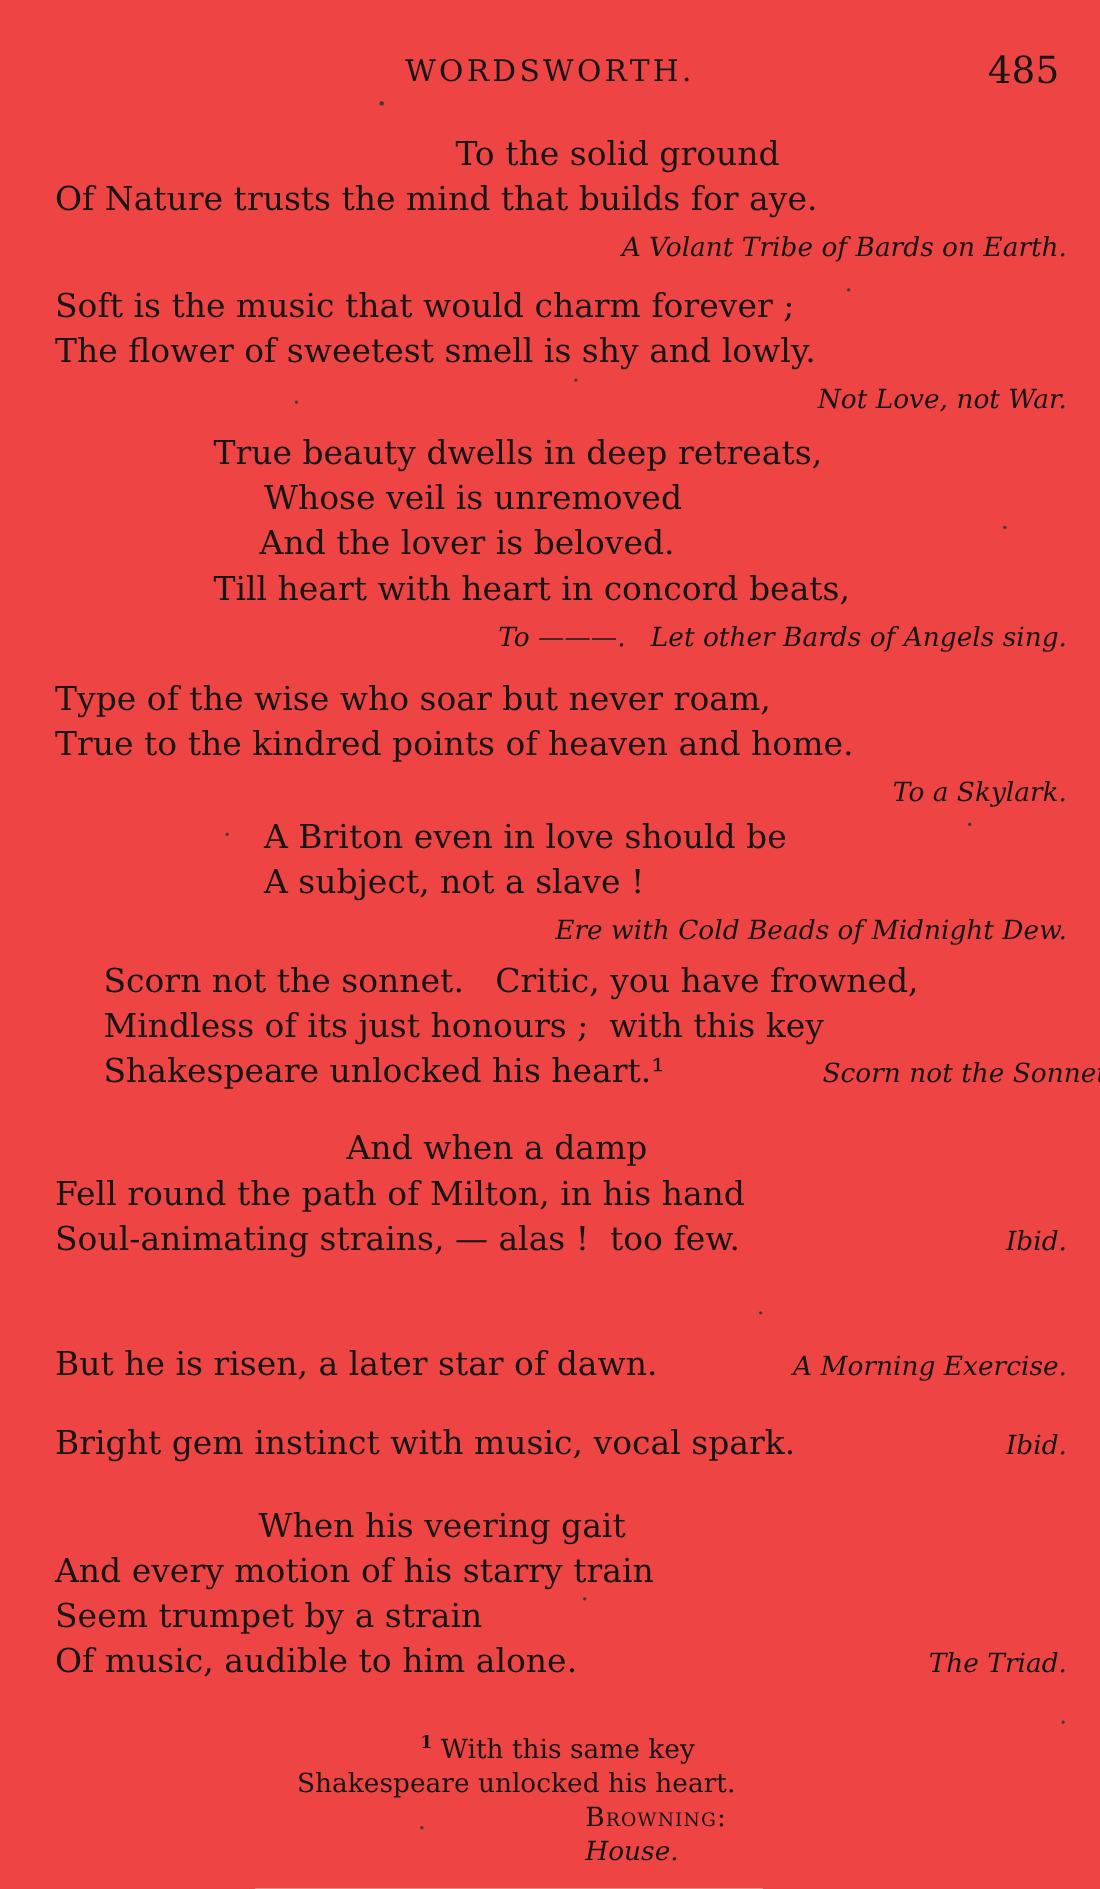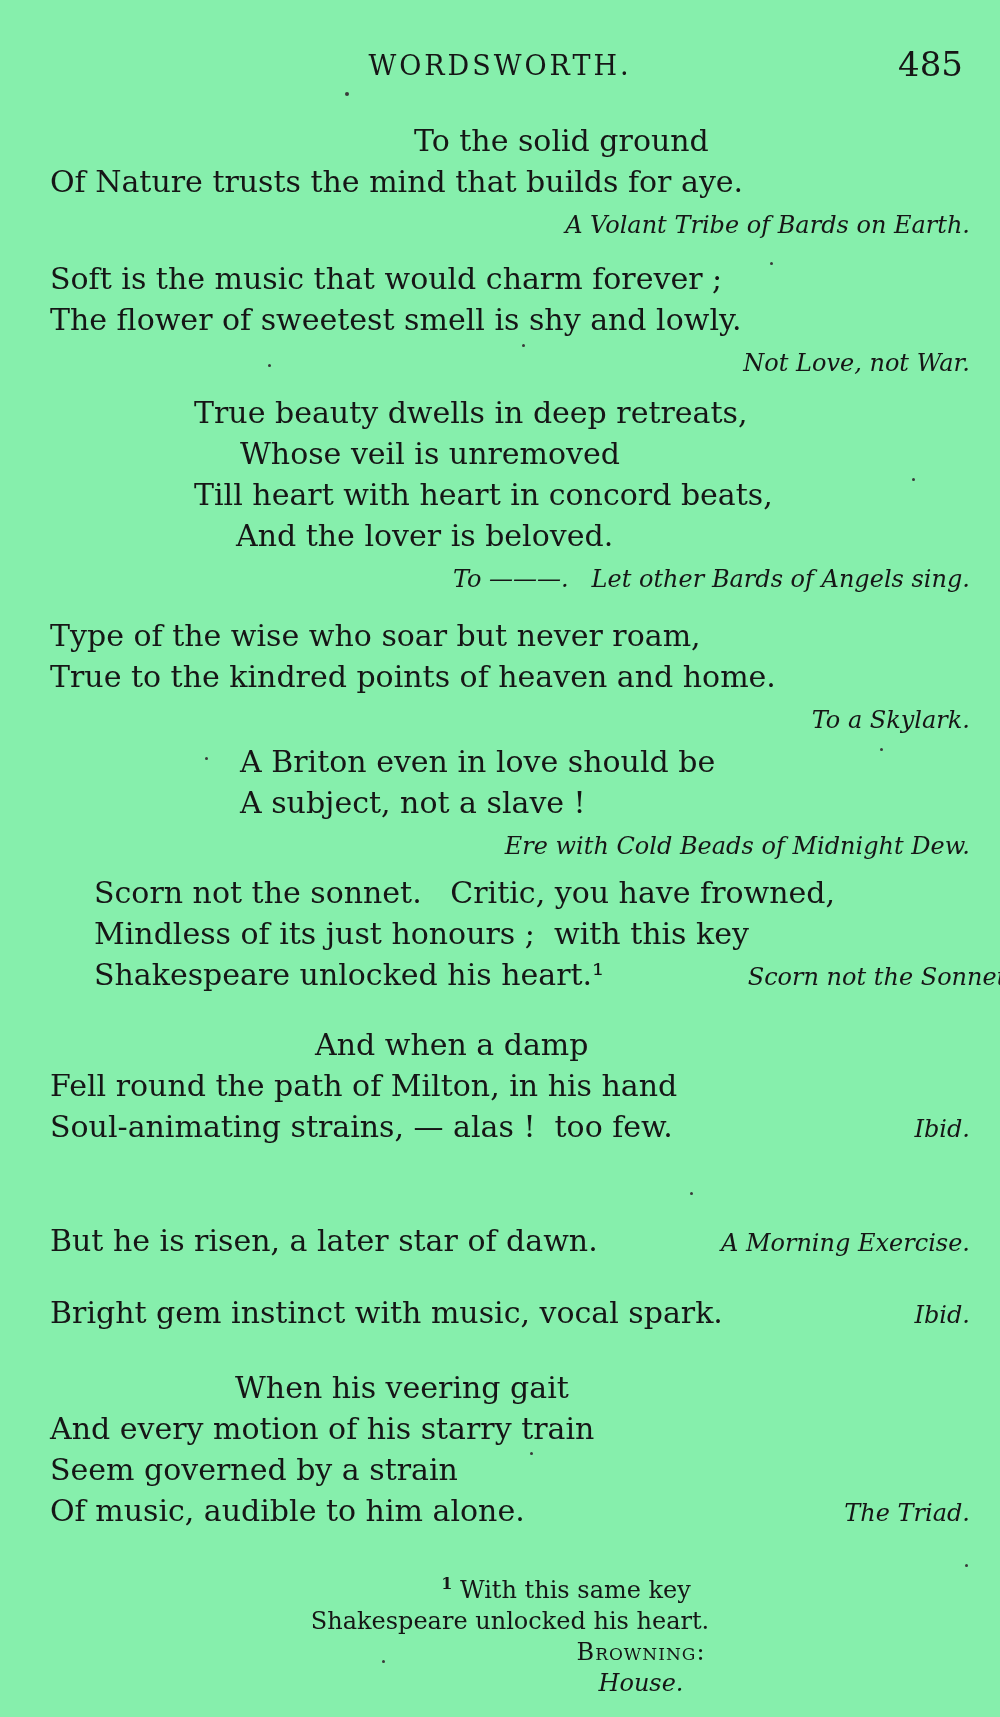--- a/index.html
+++ b/index.html
@@ -1,21 +1,21 @@
 <!DOCTYPE html>
 <html><head>
 <meta charset="utf-8">
 <style>
   html, body { margin: 0; padding: 0; background: #e8e8e4; }
   .page {
     position: relative;
     width: 1000px;
     height: 1717px;
     margin: 0 auto;
-    background: #86efac;
+    background: #ef4444;
     font-family: "DejaVu Serif", "Liberation Serif", serif;
     color: #161616;
     overflow: hidden;
   }
   .header-title {
     position: absolute;
     top: 50px; left: 0; width: 100%;
     text-align: center;
     font-size: 27px;
     letter-spacing: 3px;
@@ -53,21 +53,20 @@
     font-style: italic;
     font-size: 24px;
     white-space: pre-wrap;
     text-align: right;
   }
   .footnote {
     position: absolute;
     left: 270px;
     width: 480px;
     font-size: 24px;
-    text-align: center;
   }
   .fn-line { line-height: 31px; white-space: pre-wrap; }
   .fn-marker {
     font-size: 16px;
     vertical-align: super;
     font-weight: bold;
   }
   .sc { font-variant: small-caps; letter-spacing: 1px; }
   .it { font-style: italic; }
   .speck {
@@ -92,22 +91,22 @@
 
   <div class="quote" style="top:258px;">
     <div class="line">Soft is the music that would charm forever ;</div>
     <div class="line">The flower of sweetest smell is shy and lowly.</div>
     <div class="attr">Not Love, not War.</div>
   </div>
 
   <div class="quote" style="top:392px;">
     <div class="line" style="margin-left:144px;">True beauty dwells in deep retreats,</div>
     <div class="line" style="margin-left:190px;">Whose veil is unremoved</div>
+    <div class="line" style="margin-left:186px;">And the lover is beloved.</div>
     <div class="line" style="margin-left:144px;">Till heart with heart in concord beats,</div>
-    <div class="line" style="margin-left:186px;">And the lover is beloved.</div>
     <div class="attr">To ———.   Let other Bards of Angels sing.</div>
   </div>
 
   <div class="quote" style="top:615px;">
     <div class="line">Type of the wise who soar but never roam,</div>
     <div class="line">True to the kindred points of heaven and home.</div>
     <div class="attr">To a Skylark.</div>
   </div>
 
   <div class="quote" style="top:741px;">
@@ -144,21 +143,21 @@
   <div class="quote" style="top:1292px;">
     <div class="flexline">
       <span class="verse">Bright gem instinct with music, vocal spark.</span>
       <span class="attr-inline">Ibid.</span>
     </div>
   </div>
 
   <div class="quote" style="top:1367px;">
     <div class="line" style="margin-left:185px;">When his veering gait</div>
     <div class="line">And every motion of his starry train</div>
-    <div class="line">Seem governed by a strain</div>
+    <div class="line">Seem trumpet by a strain</div>
     <div class="flexline">
       <span class="verse">Of music, audible to him alone.</span>
       <span class="attr-inline">The Triad.</span>
     </div>
   </div>
 
   <div class="footnote" style="top:1568px;">
     <div class="fn-line" style="margin-left:112px;"><span class="fn-marker">1</span> <span>With this same key</span></div>
     <div class="fn-line">Shakespeare unlocked his heart.</div>
     <div class="fn-line" style="margin-left:262px;"><span class="sc">Browning:</span> <span class="it">House.</span></div>

